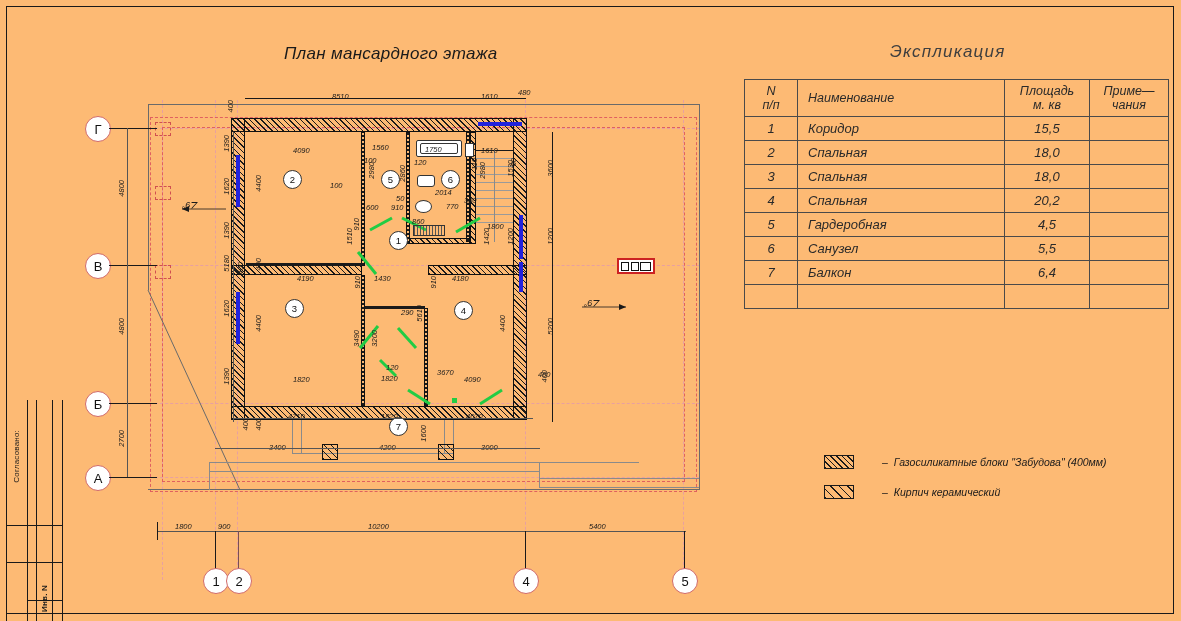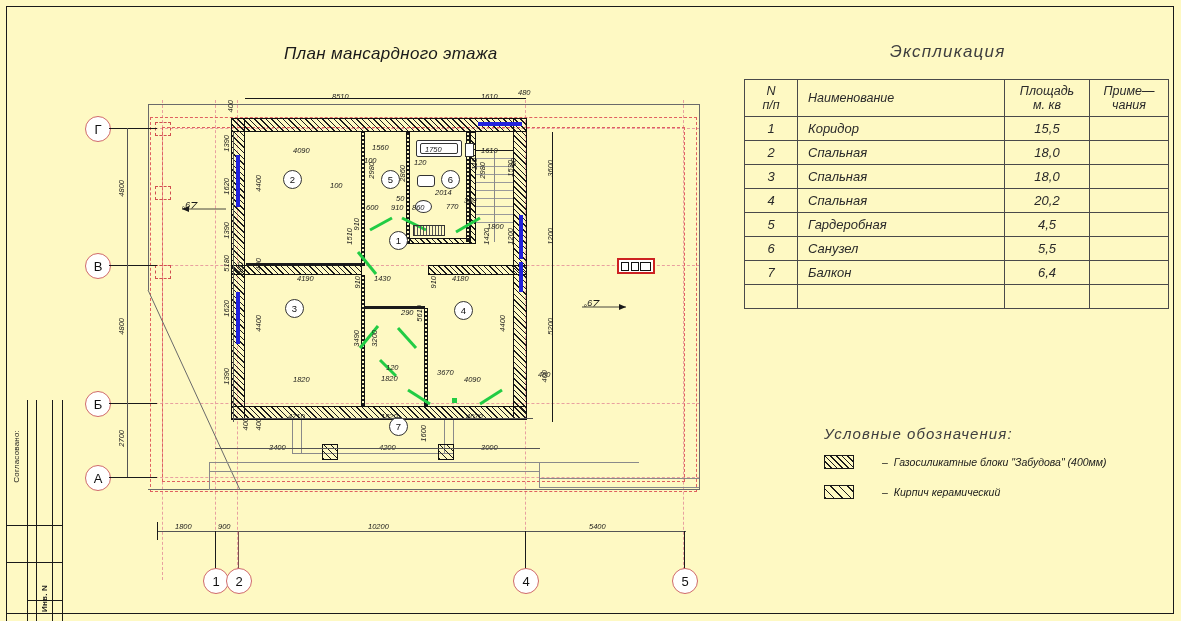--- a/index.html
+++ b/index.html
@@ -1,20 +1,20 @@
 <!DOCTYPE html>
 <html><head>
 <meta charset="utf-8">
 <title>Plan</title>
 <style>
   html,body{margin:0;padding:0;background:#ffffff;}
   body{width:1181px;height:621px;position:relative;overflow:hidden;
        font-family:"Liberation Sans", sans-serif;color:#1a1a1a;}
 
-  .page{position:absolute;inset:0;background:#fef9c3;}
+  .page{position:absolute;inset:0;background:#fdba74;}
 
   
   .frame-outer{position:absolute;left:6px;top:6px;width:1168px;height:608px;
                border:1px solid #1a1a1a;box-sizing:border-box;}
   .tb-line{position:absolute;background:#1a1a1a;}
 
   .vtext{position:absolute;writing-mode:vertical-rl;transform:rotate(180deg);
          font-size:8px;letter-spacing:.2px;white-space:nowrap;color:#1a1a1a;}
 
   
@@ -256,21 +256,21 @@
   <div class="dim" style="left:481px;top:146px;">1610</div>
   <div class="dim" style="left:364px;top:156px;">100</div>
   <div class="dim" style="left:414px;top:158px;">120</div>
   <div class="dimv" style="left:470px;top:158px;">110</div>
   <div class="dimv" style="left:509px;top:158px;">80</div>
   <div class="dimv" style="left:398px;top:165px;">2860</div>
   <div class="dimv" style="left:367px;top:162px;">2980</div>
   <div class="dimv" style="left:478px;top:162px;">2980</div>
   <div class="dimv" style="left:506px;top:160px;">1530</div>
   <div class="dim" style="left:435px;top:188px;">2014</div>
-  <div class="dim" style="left:412px;top:203px;">860</div>
+  <div class="dim" style="left:412px;top:217px;">860</div>
   <div class="dim" style="left:446px;top:202px;">770</div>
   <div class="dim" style="left:464px;top:196px;">380</div>
   <div class="dim" style="left:396px;top:194px;">50</div>
   <div class="dim" style="left:391px;top:203px;">910</div>
   <div class="dim" style="left:366px;top:203px;">600</div>
   <div class="dim" style="left:330px;top:181px;">100</div>
   <div class="dimv" style="left:352px;top:218px;">910</div>
   <div class="dimv" style="left:345px;top:228px;">1510</div>
   <div class="dimv" style="left:482px;top:228px;">1420</div>
   <div class="dim" style="left:487px;top:222px;">1800</div>
@@ -395,21 +395,20 @@
         </tr>
         <tr>
           <td class="r c-n"></td>
           <td class="r c-name"></td>
           <td class="r c-area"></td>
           <td class="r c-note"></td>
         </tr>
       </tbody>
   </table>
 
-  <div class="legend-title">Условные обозначения:</div>
 
   <div class="legend-row" style="left:824px;top:455px;">
     <span class="swatch sw-gas"></span>
     <span class="legend-txt" style="margin-left:28px;">–</span>
     <span class="legend-txt" style="margin-left:6px;">Газосиликатные блоки "Забудова" (400мм)</span>
   </div>
 
   <div class="legend-row" style="left:824px;top:485px;">
     <span class="swatch sw-brick"></span>
     <span class="legend-txt" style="margin-left:28px;">–</span>

